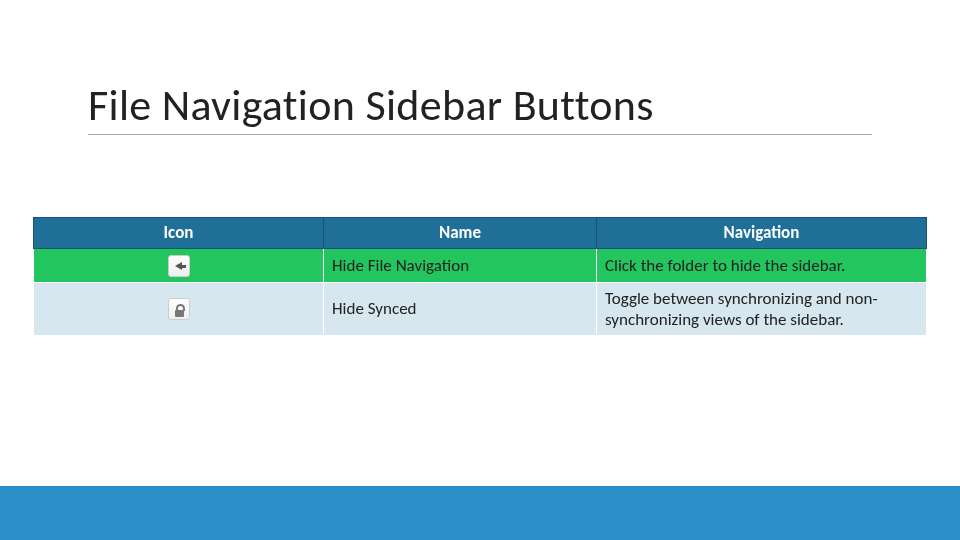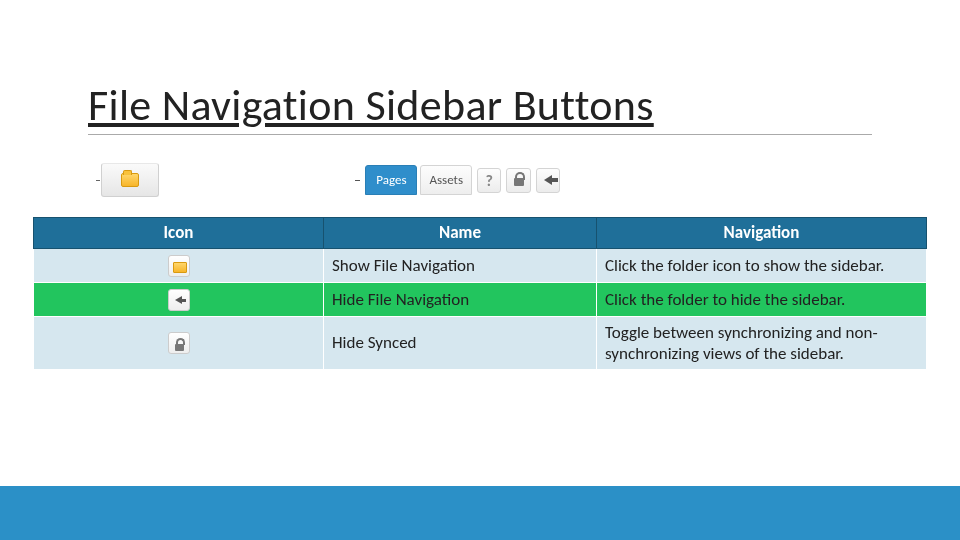--- a/index.html
+++ b/index.html
@@ -17,21 +17,20 @@
     position: relative;
   }
   .title {
     position: absolute;
     top: 78px;
     left: 88px;
     font-size: 44px;
     font-weight: 300;
     color: #222;
     letter-spacing: 0.3px;
-    text-decoration: underline;
   }
   .title-underline {
     position: absolute;
     top: 134px;
     left: 88px;
     width: 784px;
     height: 1px;
     background: #aaa;
   }
   
@@ -169,54 +168,30 @@
     background:#2b90c7;
   }
 </style>
 </head>
 <body>
 
 <div class="slide">
   <div class="title">File Navigation Sidebar Buttons</div>
   <div class="title-underline"></div>
 
-  <div class="toolbar">
-    <span class="dash"></span>
-    <div class="tb-seg1">
-      <span class="folder-ico"></span>
-    </div>
-    <div class="tb-gap"></div>
-    <span class="dash2"></span>
-    <div class="tb-tab-active">Pages</div>
-    <div class="tb-tab-inactive">Assets</div>
-    <div class="tb-iconbtn">
-        <span class="q-ico">?</span>
-      </div>
-    <div class="tb-iconbtn">
-        <span class="lock-ico"></span>
-      </div>
-    <div class="tb-iconbtn">
-        <span class="arrow-ico"></span>
-      </div>
-  </div>
 
   <table class="tbl">
     <thead>
       <tr>
         <th class="col-icon">Icon</th>
         <th class="col-name">Name</th>
         <th>Navigation</th>
       </tr>
     </thead>
     <tbody>
-      <tr class="row-a">
-        <td class="icon-cell"><span class="mini-btn mini-folder"></span></td>
-        <td>Show File Navigation</td>
-        <td>Click the folder icon to show the sidebar.</td>
-      </tr>
       <tr class="row-b">
         <td class="icon-cell"><span class="mini-btn mini-arrow"></span></td>
         <td>Hide File Navigation</td>
         <td>Click the folder to hide the sidebar.</td>
       </tr>
       <tr class="row-a">
         <td class="icon-cell"><span class="mini-btn mini-lock"></span></td>
         <td>Hide Synced</td>
         <td>Toggle between synchronizing and non-synchronizing views of the sidebar.</td>
       </tr>

